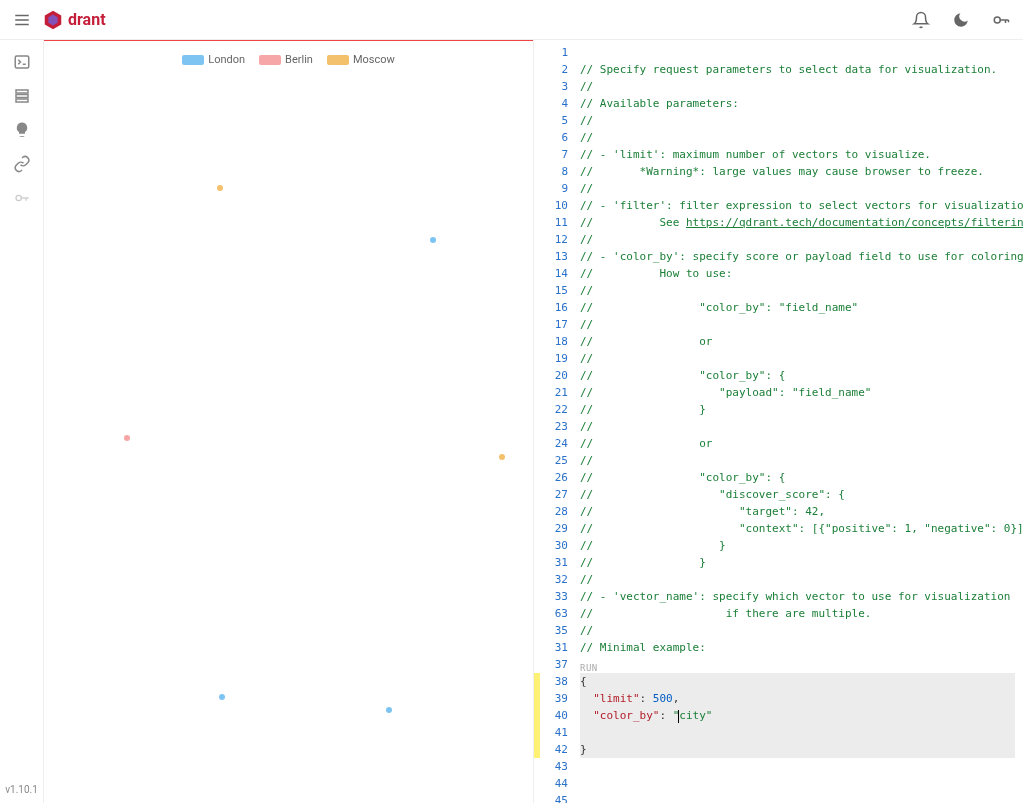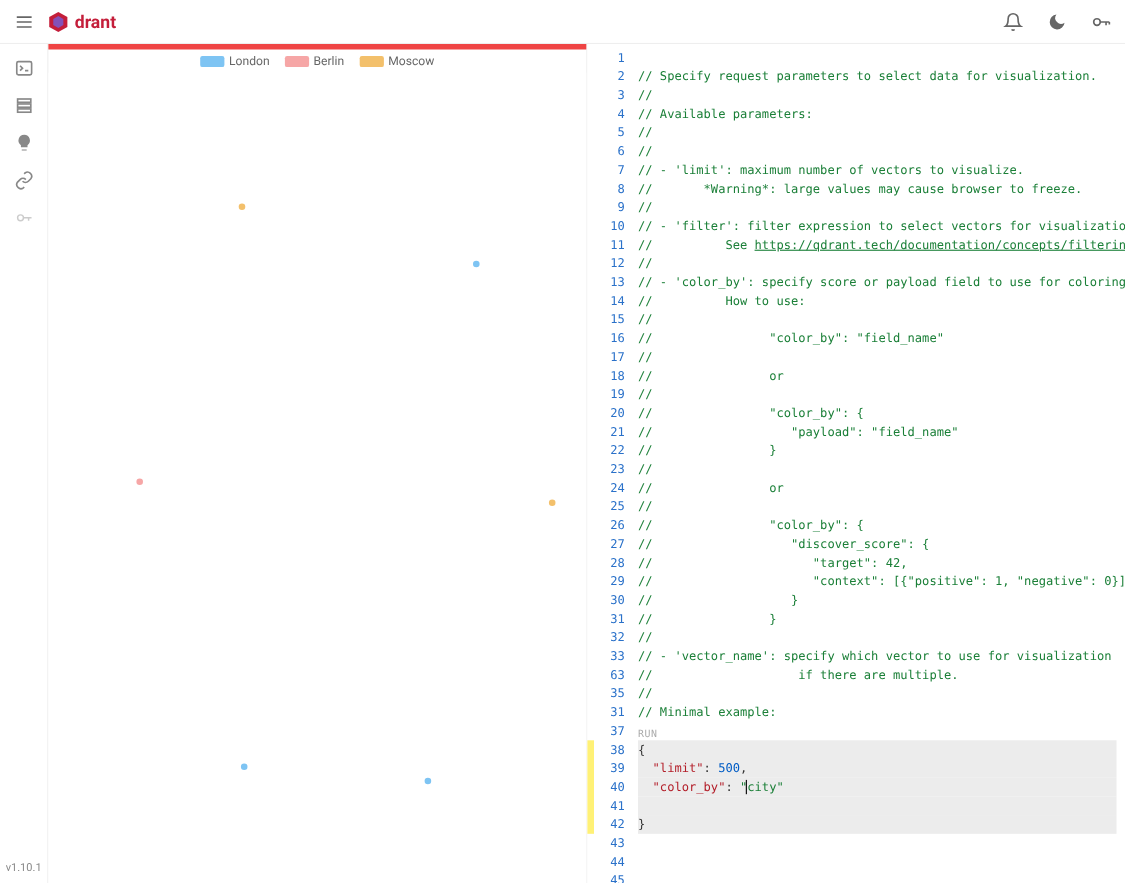--- a/index.html
+++ b/index.html
@@ -13,21 +13,21 @@
 .brand { display: flex; align-items: center; gap: 4px; font-weight: 700; color: #c41e3a; font-size: 16px; }
 .brand .logo { width: 22px; height: 22px; }
 .content { flex: 1; display: flex; min-height: 0; }
 .sidebar { width: 44px; border-right: 1px solid #eee; display: flex; flex-direction: column; align-items: center; padding-top: 8px; gap: 6px; }
 .sidebar .icon-btn { color: #888; }
 .version { font-size: 10px; color: #888; margin-top: auto; margin-bottom: 8px; }
 .main { flex: 1; display: flex; min-width: 0; }
 .left-pane { flex: 1; display: flex; flex-direction: column; border-right: 1px solid #eee; min-width: 0; }
 .pane-header { height: 48px; display: flex; align-items: center; padding: 0 16px; gap: 14px; background: #f7f9fb; border-bottom: 1px solid #eee; }
 .pane-header .title { font-size: 15px; color: #333; }
-.legend { height: 26px; border-top: 5px solid #ef4444; display: flex; align-items: center; justify-content: center; gap: 14px; font-size: 11px; color: #666; }
+.legend { height: 26px; border-top: 1px solid #ef4444; display: flex; align-items: flex-end; justify-content: center; gap: 14px; font-size: 11px; color: #666; }
 .legend-item { display: flex; align-items: center; gap: 4px; }
 .swatch { width: 22px; height: 10px; border-radius: 2px; }
 .viz { flex: 1; position: relative; background: #fff; }
 .dot { position: absolute; width: 6px; height: 6px; border-radius: 50%; transform: translate(-50%, -50%); }
 .right-pane { flex: 1; display: flex; flex-direction: column; min-width: 0; font-family: "Menlo","Monaco","Consolas",monospace; font-size: 11px; line-height: 1.55; }
 .editor { flex: 1; display: flex; min-height: 0; position: relative; }
 .gutter-strip { width: 6px; background: #fff; position: relative; }
 .mod-indicator { position: absolute; left: 0; width: 6px; background: #fff176; }
 .gutter { width: 36px; text-align: right; color: #2a71c9; padding: 4px 8px 4px 4px; user-select: none; background: #fff; }
 .gutter div { height: 17px; }

